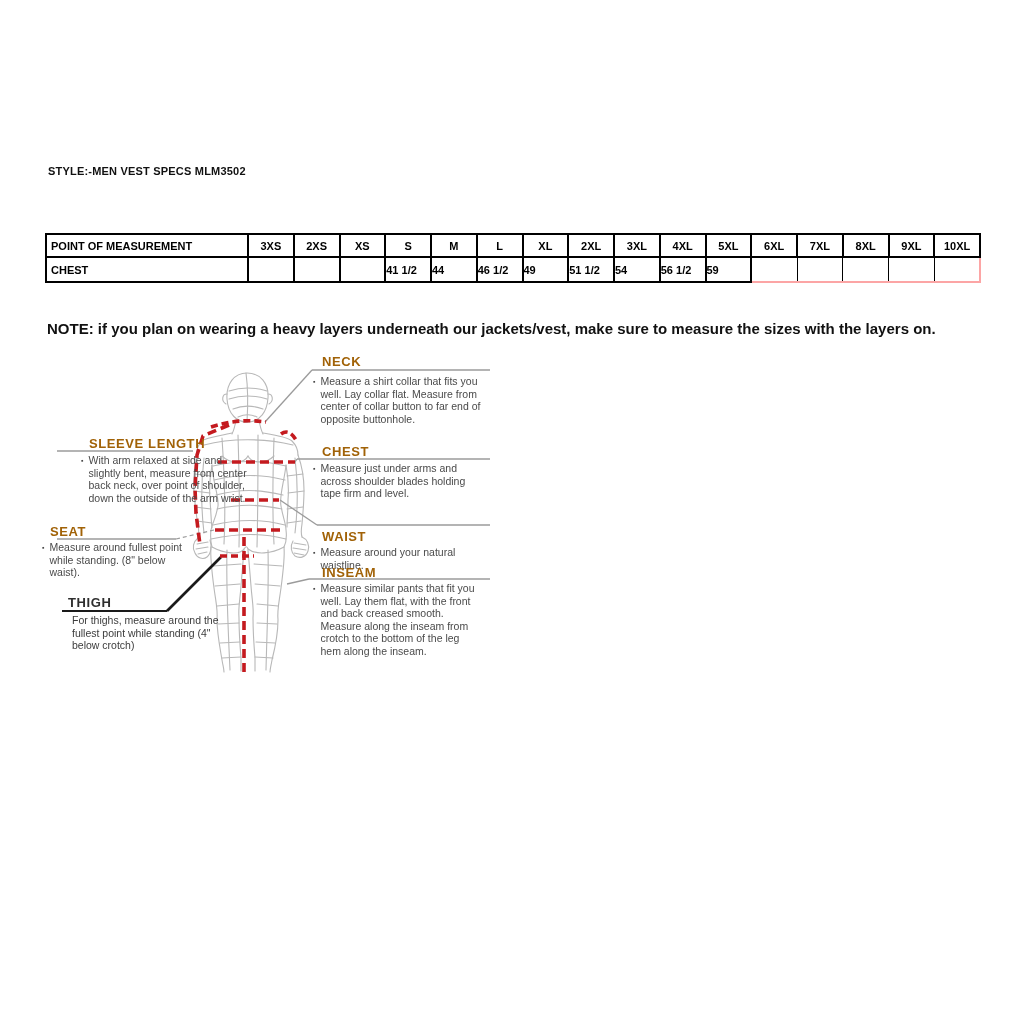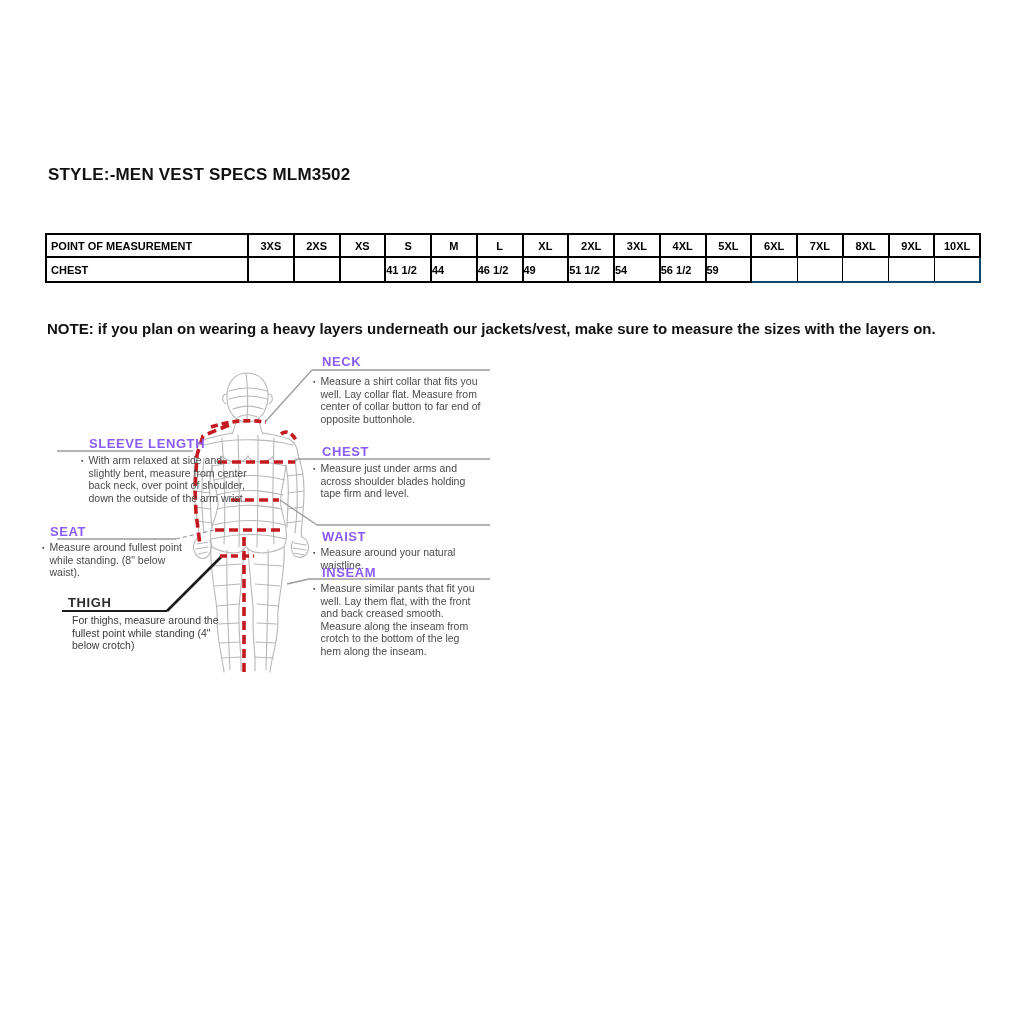--- a/index.html
+++ b/index.html
@@ -1,37 +1,37 @@
 <!DOCTYPE html>
 <html><head>
 <meta charset="utf-8">
 <style>
   * { margin:0; padding:0; box-sizing:border-box; }
   html,body { background:#ffffff; }
   body { font-family:"Liberation Sans", sans-serif; }
   .page { position:relative; width:1024px; height:1024px; background:#ffffff; overflow:hidden; }
 
-  .doc-title { position:absolute; left:48px; top:165px; font-size:17px; font-weight:bold; color:#111; letter-spacing:.2px; }
+  .doc-title { position:absolute; left:48px; top:165px; font-size:11px; font-weight:bold; color:#111; letter-spacing:.2px; }
 
   table.size-table { position:absolute; left:45px; top:233px; width:936px; border-collapse:collapse; table-layout:fixed;
-    font-size:11px; color:#000; border:2px solid #0c4a6e; }
+    font-size:11px; color:#000; border:2px solid #fca5a5; }
   table.size-table col.label-col { width:202px; }
   table.size-table th, table.size-table td { border:1px solid #000; overflow:hidden; white-space:nowrap; }
   table.size-table .hv { border-width:2px; }
   table.size-table thead th { height:23px; font-weight:bold; text-align:center; }
   table.size-table tbody td { height:25px; font-weight:bold; }
   table.size-table .rowlabel, table.size-table .pom { text-align:left; padding-left:4px; }
 
   .doc-note { position:absolute; left:47px; top:320px; font-size:15px; font-weight:bold; color:#111; }
 
   .guide { position:absolute; left:0; top:348px; width:540px; height:345px; }
   .guide svg { position:absolute; left:0; top:0; }
 
   .gsec { position:absolute; }
-  .gsec h3 { font-size:13px; font-weight:bold; color:#8b5cf6; letter-spacing:.6px; }
+  .gsec h3 { font-size:13px; font-weight:bold; color:#a16207; letter-spacing:.6px; }
   .gsec .body { display:flex; align-items:flex-start; font-size:10.5px; line-height:12.5px; color:#4a4a4a; }
   .gsec .bullet { font-size:7px; line-height:12px; margin-right:5px; margin-top:1px; color:#4a4a4a; }
   .gsec .txt { display:block; }
 
   .sec-neck   { left:322px; top:6px;   width:176px; }
   .sec-neck .body   { position:absolute; left:-9px; top:21px; width:168px; }
   .sec-chest  { left:322px; top:96px;  width:176px; }
   .sec-chest .body  { position:absolute; left:-9px; top:18px; width:168px; }
   .sec-waist  { left:322px; top:181px; width:176px; }
   .sec-waist .body  { position:absolute; left:-9px; top:17px; width:168px; }

